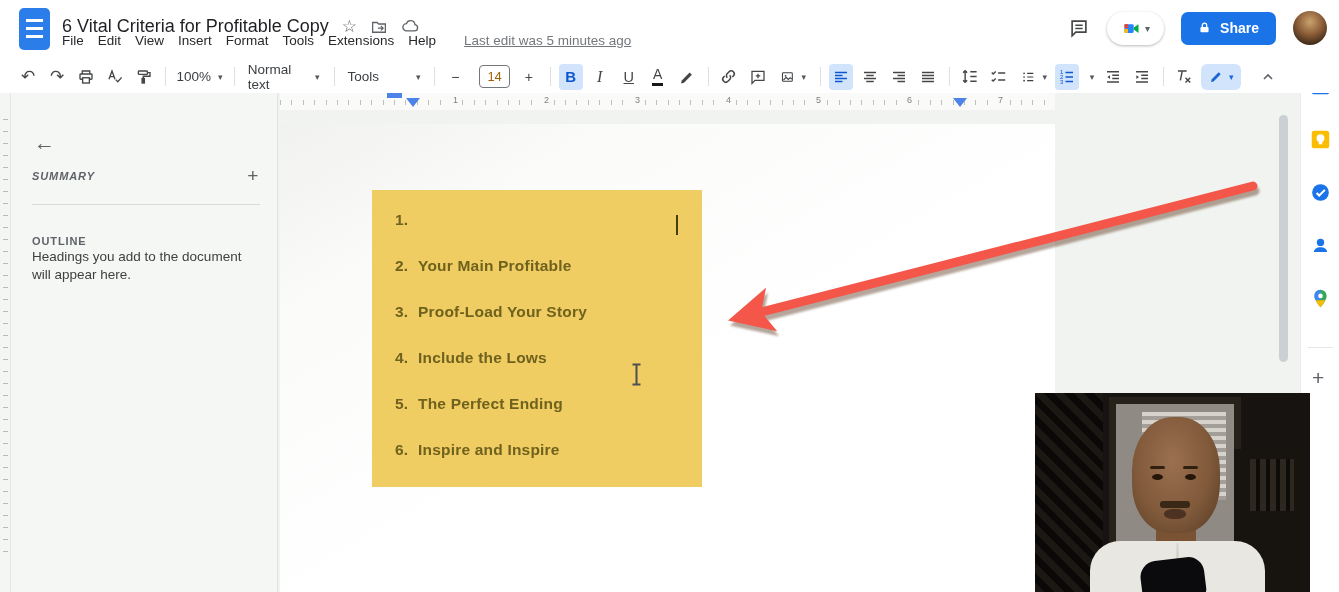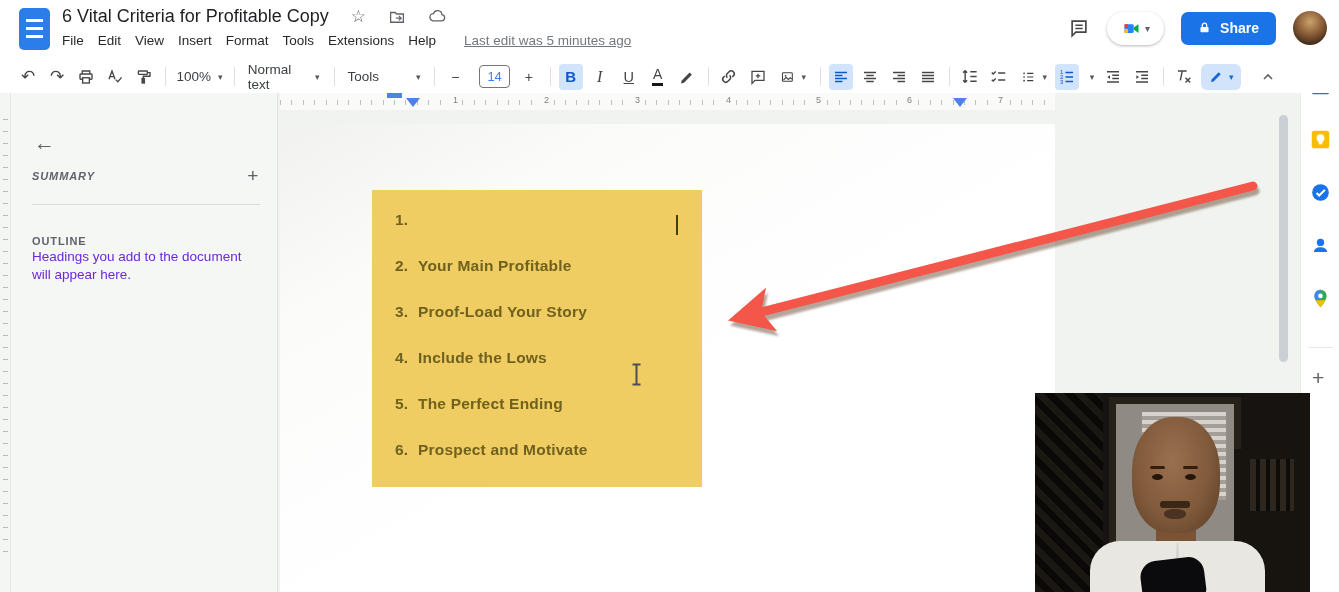--- a/index.html
+++ b/index.html
@@ -5,21 +5,21 @@
   * { margin:0; padding:0; box-sizing:border-box; }
   html,body { background:#fff; }
   #app { position:relative; width:1339px; height:592px; background:#fff; overflow:hidden;
          font-family:"Liberation Sans", sans-serif; color:#202124; }
 
   
   .header { position:absolute; top:0; left:0; width:1339px; height:60px; background:#fff; z-index:6; }
   .docs-logo { position:absolute; left:19px; top:8px; width:31px; height:42px; background:#2b7de9; border-radius:5px; }
   .docs-logo .lines { position:absolute; left:7px; top:11px; width:17px; height:23px;
     background:repeating-linear-gradient(#fff 0 3px, rgba(0,0,0,0) 3px 8px); }
-  .title-row { position:absolute; left:62px; top:6px; display:flex; align-items:center; gap:22px; }
+  .title-row { position:absolute; left:62px; top:16px; display:flex; align-items:center; gap:13px; }
   .doc-title { font-size:18px; color:#1f2023; white-space:nowrap; }
   .title-ic { color:#5f6368; font-size:17px; line-height:1; display:flex; align-items:center; }
   .menu-row { position:absolute; left:62px; top:33px; display:flex; align-items:center; gap:14px;
               font-size:13.5px; color:#26282b; }
   .menu-item { cursor:default; }
   .last-edit { margin-left:14px; color:#73787d; text-decoration:underline; font-size:13.5px; }
   .header-right { position:absolute; right:12px; top:11px; display:flex; align-items:center; gap:17px; }
   .hdr-ic { color:#444746; display:flex; }
   .meet-pill { width:57px; height:33px; border-radius:17px; background:#fff;
                box-shadow:0 1px 3px rgba(0,0,0,.28); display:flex; align-items:center; justify-content:center; gap:3px; }
@@ -34,21 +34,21 @@
              display:flex; align-items:center; padding:0 54px 0 16px; color:#444746; z-index:6; }
   .tb { height:26px; min-width:24px; display:flex; align-items:center; justify-content:center;
         border-radius:4px; margin-right:5px; color:#444746; }
   .tb svg { display:block; }
   .tb.active { background:#d2e3fc; color:#0b57d0; }
   .sep { width:1px; height:19px; background:#dde0e3; margin:0 8px 0 4px; }
   .glyph { font-size:17px; line-height:1; }
   .dd { display:flex; align-items:center; gap:7px; font-size:13.5px; color:#3c4043; padding:0 5px; }
   .caret { font-size:9px; color:#53575b; }
   .fs-box { width:34px; height:23px; border:1px solid #73767a; border-radius:4px; margin:12px 7px;
-            display:flex; align-items:center; justify-content:center; font-size:13px; color:#3b82f6; }
+            display:flex; align-items:center; justify-content:center; font-size:13px; color:#a16207; }
   .b-btn { font-weight:bold; font-size:15px; }
   .i-btn { font-family:"Liberation Serif", serif; font-style:italic; font-size:16px; }
   .u-btn { text-decoration:underline; font-size:14.5px; }
   .a-btn span { display:inline-block; border-bottom:3px solid #17181a; padding:0 1px 1px; font-size:14px; line-height:1.1; }
   .spacer { flex:1; }
   .mode-pill { background:#d2e3fc; color:#1967d2; border-radius:6px; width:44px; gap:5px; }
   .mode-pill .caret { color:#1967d2; }
 
   
   .content { position:absolute; top:93px; left:0; width:1339px; height:499px; background:#f0f3ef; }
@@ -56,21 +56,21 @@
   .vruler::before { content:""; position:absolute; left:3px; top:26px; width:5px; height:440px;
     background:repeating-linear-gradient(to bottom, #b7bbb6 0 1px, rgba(0,0,0,0) 1px 12px); }
 
   .left-panel { position:absolute; left:11px; top:0; width:267px; height:100%; background:#f5f7f4; border-right:1px solid #dfe2de; }
   .back-arrow { position:absolute; left:23px; top:38px; font-size:21px; color:#5f6368; }
   .summary-row { position:absolute; left:21px; top:72px; width:226px; display:flex; align-items:center; justify-content:space-between;font-style:italic; }
   .panel-cap { font-size:11px; letter-spacing:.9px; color:#5f6368; font-weight:bold; }
   .panel-plus { font-size:19px; color:#5f6368; font-weight:normal; }
   .panel-divider { position:absolute; left:21px; top:111px; width:228px; height:1px; background:#d8dcd7; }
   .outline-cap { position:absolute; left:21px; top:142px; }
-  .outline-hint { position:absolute; left:21px; top:155px; width:222px; font-size:13.5px; color:#6d28d9; line-height:1.35; }
+  .outline-hint { position:absolute; left:21px; top:155px; width:222px; font-size:13.5px; color:#404040; line-height:1.35; }
 
   .ruler { position:absolute; left:280px; top:0; width:775px; height:17px; background:#fafbf9; }
   .ruler::before { content:""; position:absolute; left:0; top:7px; width:100%; height:5px;
     background:repeating-linear-gradient(to right, #bcc0bb 0 1px, rgba(0,0,0,0) 1px 11.4px); }
   .ruler-num { position:absolute; top:2px; font-size:9px; color:#7c827d; background:#fafbf9; padding:0 3px; }
   .ind-rect { position:absolute; left:107px; top:0; width:15px; height:5px; background:#4d82e8; }
   .ind-tri { position:absolute; top:5px; width:0; height:0;
     border-left:7px solid rgba(0,0,0,0); border-right:7px solid rgba(0,0,0,0); border-top:9px solid #4d82e8; }
 
   .page { position:absolute; left:280px; top:31px; width:775px; height:468px;
@@ -403,21 +403,21 @@
       <div class="doc-li">
         <span class="n">4.</span>
         <span>Include the Lows</span>
       </div>
       <div class="doc-li">
         <span class="n">5.</span>
         <span>The Perfect Ending</span>
       </div>
       <div class="doc-li">
         <span class="n">6.</span>
-        <span>Prospect and Motivate</span>
+        <span>Inspire and Inspire</span>
       </div>
     </div>
 
     <div class="text-caret"></div>
 
     <span class="ibeam">
       <svg width="13" height="23" viewBox="0 0 13 23" fill="none" stroke="#4a4f54" stroke-width="2">
         <path d="M2.5 1.5h8M2.5 21.5h8M6.5 1.5v20"></path>
       </svg>
     </span>

